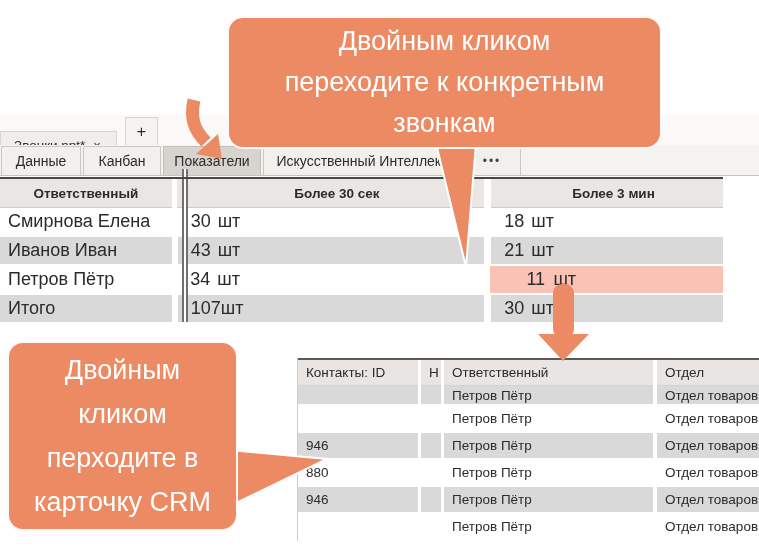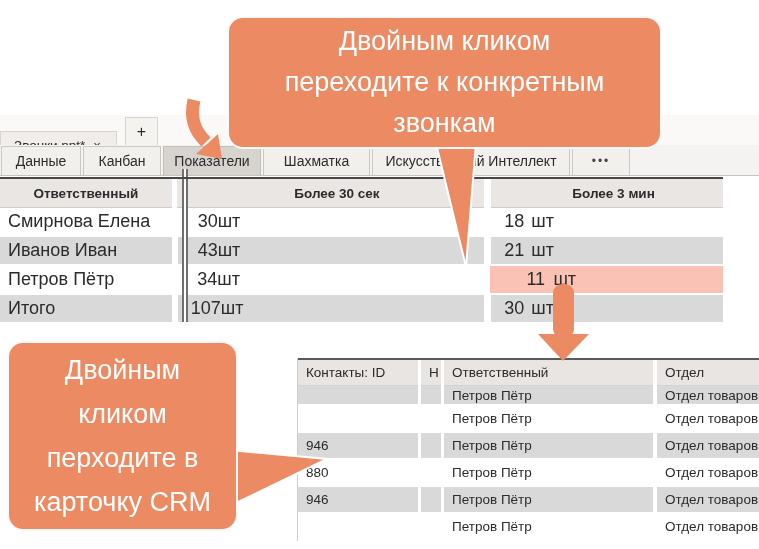--- a/index.html
+++ b/index.html
@@ -31,21 +31,21 @@
   .t1 .hrow { display:flex; height:29px; margin-top:2px; }
   .t1 .hcell { background:#E9E6E3; font-weight:bold; font-size:13.5px; display:flex; align-items:center;
                justify-content:center; border-bottom:1px solid #CFCCC9; }
   .t1 .row { display:flex; height:29px; }
   .t1 .cell { font-size:18px; display:flex; align-items:center; border-bottom:2px solid #fff; background:#fff; }
   .t1 .row.alt .cell { background:#D9D9D9; }
   .t1 .cell.pink { background:#F9C2B5 !important;padding-left:36px; }
   .c1 { width:182px; padding-left:8px; }
   .hcell.c1 { padding-left:0; }
   .g1 { width:6px; background:#fff; }
-  .c2 { width:324px; padding-left:13px;text-align:right; }
+  .c2 { width:324px; padding-left:13px; }
   .g2 { width:8px; background:#fff; }
   .c3 { width:245px; padding-left:13px; }
   .num { display:inline-block; min-width:27px; }
   .splitter { position:absolute; left:182px; top:-8px; width:6px; height:153px; background:#fff;
               border-left:2px solid #707070; border-right:2px solid #707070; z-index:2; }
 
   
   .t2 { position:absolute; left:297px; top:358px; width:462px; border-left:1px solid #CFCCC9; }
   .t2topline { position:absolute; left:0; top:0; width:462px; height:2px; background:#5A5A5A; }
   .t2 .hrow { display:flex; height:26px; margin-top:2px; }
@@ -86,21 +86,20 @@
     </div>
     <div class="plus-tab">
       <span>+</span>
     </div>
   </div>
 
   <div class="ribbon">
     <div class="vtab w1">Данные</div>
     <div class="vtab w2">Канбан</div>
     <div class="vtab w3 active">Показатели</div>
-    <div class="vtab w4">Шахматка</div>
     <div class="vtab w5">Искусственный Интеллект</div>
     <div class="vtab more">•••</div>
   </div>
 
   <div class="t1">
     <div class="hrow">
       <div class="hcell c1">Ответственный</div>
       <div class="g1"></div>
       <div class="hcell c2">Более 30 сек</div>
       <div class="g2"></div>

